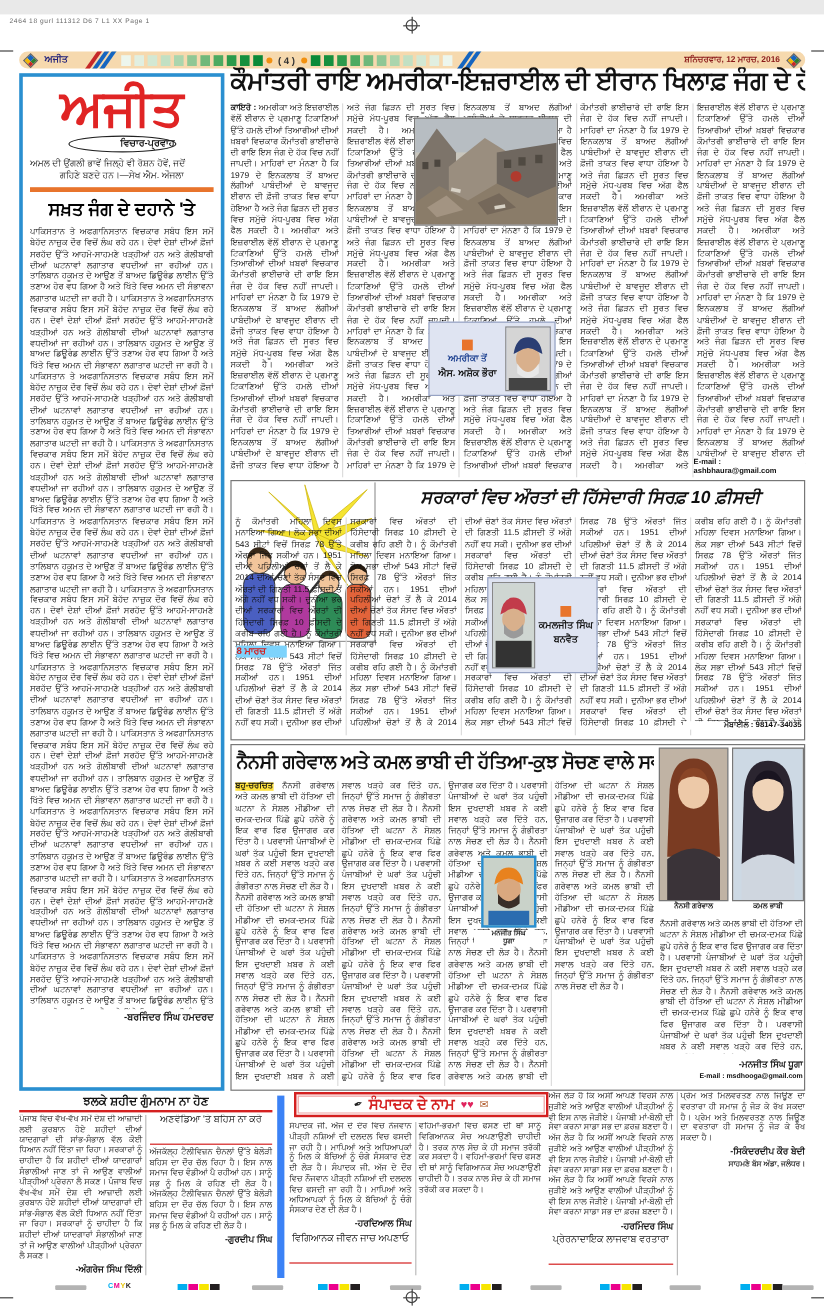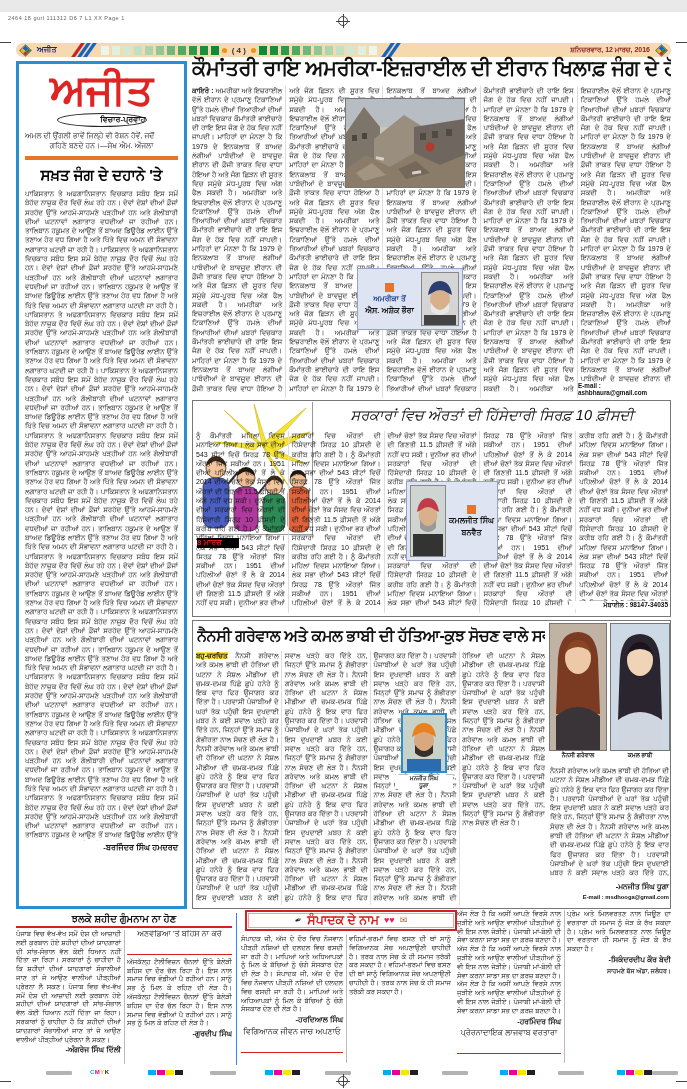--- a/index.html
+++ b/index.html
@@ -62,23 +62,23 @@
   .ab-left{flex:1;display:flex;flex-direction:column;align-items:center;justify-content:center;gap:2px;text-align:center}
   .ab-sq{width:9px;height:9px;background:#e8742c}
   .ab-loc{font-size:7.5px;font-weight:bold;color:#1a3e8f}
   .ab-name{font-size:8px;font-weight:bold;color:#111}
   .ab-photo{width:38px;height:100%;border:1px solid #888;overflow:hidden;flex:none}
   .a1-email{left:386px;top:326px;width:93px;font-size:6.3px;font-weight:bold;background:#fff;text-align:left}
 
   
   .article2{left:192px;top:388px;width:479px;height:217px;border:1px solid #777;background:#fff}
   .cartoon{left:1px;top:1px;width:119px;height:133px;border-right:1px solid #999;border-bottom:1px solid #999;background:#fff}
-  .a2-head{left:124px;top:6px;width:350px;font-size:14.5px;font-weight:400;font-style:italic;text-align:center;white-space:nowrap;overflow:hidden}
+  .a2-head{left:124px;top:6px;width:350px;font-size:14.5px;font-weight:700;font-style:italic;text-align:center;white-space:nowrap;overflow:hidden}
   .a2-body{left:3px;top:30px;width:472px;height:182px;column-count:5;column-gap:7px}
-  .a2-datelabel{left:4px;top:137px;width:42px;background:#000000;color:#d42020;font-size:8px;font-weight:bold}
+  .a2-datelabel{left:4px;top:137px;width:42px;background:#7dd3fc;color:#d42020;font-size:8px;font-weight:bold}
   .authbox2{left:213px;top:80px;width:92px;height:80px}
   .ab-photo2{width:36px;height:100%;border:1px solid #888;overflow:hidden;flex:none}
   .a2-end{left:376px;top:200px;width:99px;font-size:6.5px;font-weight:bold;background:#fff;text-align:right}
 
   
   .article3{left:192px;top:608px;width:479px;height:289px;border:1px solid #777;background:#fff}
   .a3-head{left:4px;top:3px;width:348px;font-size:16px;font-weight:800;text-align:center;line-height:24px;white-space:nowrap;overflow:hidden;letter-spacing:-.4px}
   .a3-body{left:3px;top:30px;width:349px;height:254px;column-count:4;column-gap:6px}
   .lead-hl{background:#ffe23d;font-weight:bold}
   .ph-w1{left:356px;top:2px;width:58px;height:128px}
@@ -86,21 +86,21 @@
   .ph-cap{font-size:6px;font-weight:bold;text-align:center;background:#fff}
   .cap1{left:356px;top:131px;width:58px}
   .cap2{left:417px;top:131px;width:60px}
   .inset-ph{left:208px;top:92px;width:46px;height:60px;border:2px solid #2a8fd0;background:#c9d2c9;overflow:hidden}
   .inset-cap{left:202px;top:154px;width:58px;font-size:5.8px;font-weight:bold;text-align:center;background:#fff;line-height:7px}
   .a3-colR{left:357px;top:145px;width:119px;height:112px;font-size:7px;line-height:9.3px;text-align:justify;overflow:hidden}
   .a3-sigblk{left:357px;top:259px;width:119px;background:#fff}
   .a3-email{font-size:5.8px;font-weight:bold;text-align:right}
 
   
-  .letters-left{left:16px;top:901px;width:221px;height:152px;border-right:1px solid #3b82f6;padding-right:4px}
+  .letters-left{left:16px;top:901px;width:221px;height:152px;border-right:6px solid #3b82f6;padding-right:4px}
   .ll-head{font-size:10px;font-weight:800;text-align:center;border-bottom:2px solid #d42020;padding-bottom:1px;margin-bottom:2px}
   .ll-body{font-size:6.8px;line-height:8.8px;text-align:justify;height:134px;overflow:hidden;column-count:2;column-gap:6px;column-rule:1px solid #bbb;column-fill:auto}
 
   
   .letters-center{left:241px;top:898px;width:430px;height:155px}
   .banner{left:4px;top:0;width:212px;height:21px;border:2px solid #d42020;box-shadow:inset 0 0 0 1px #fff,inset 0 0 0 2px #f0a0a0;
           display:flex;align-items:center;justify-content:center;gap:5px;background:#fff}
   .banner-text{font-size:12.5px;font-weight:800;color:#d42020;white-space:nowrap}
   .banner .ic{font-size:9px;line-height:9px}
   .ic-pen{color:#222;transform:rotate(-20deg)}

